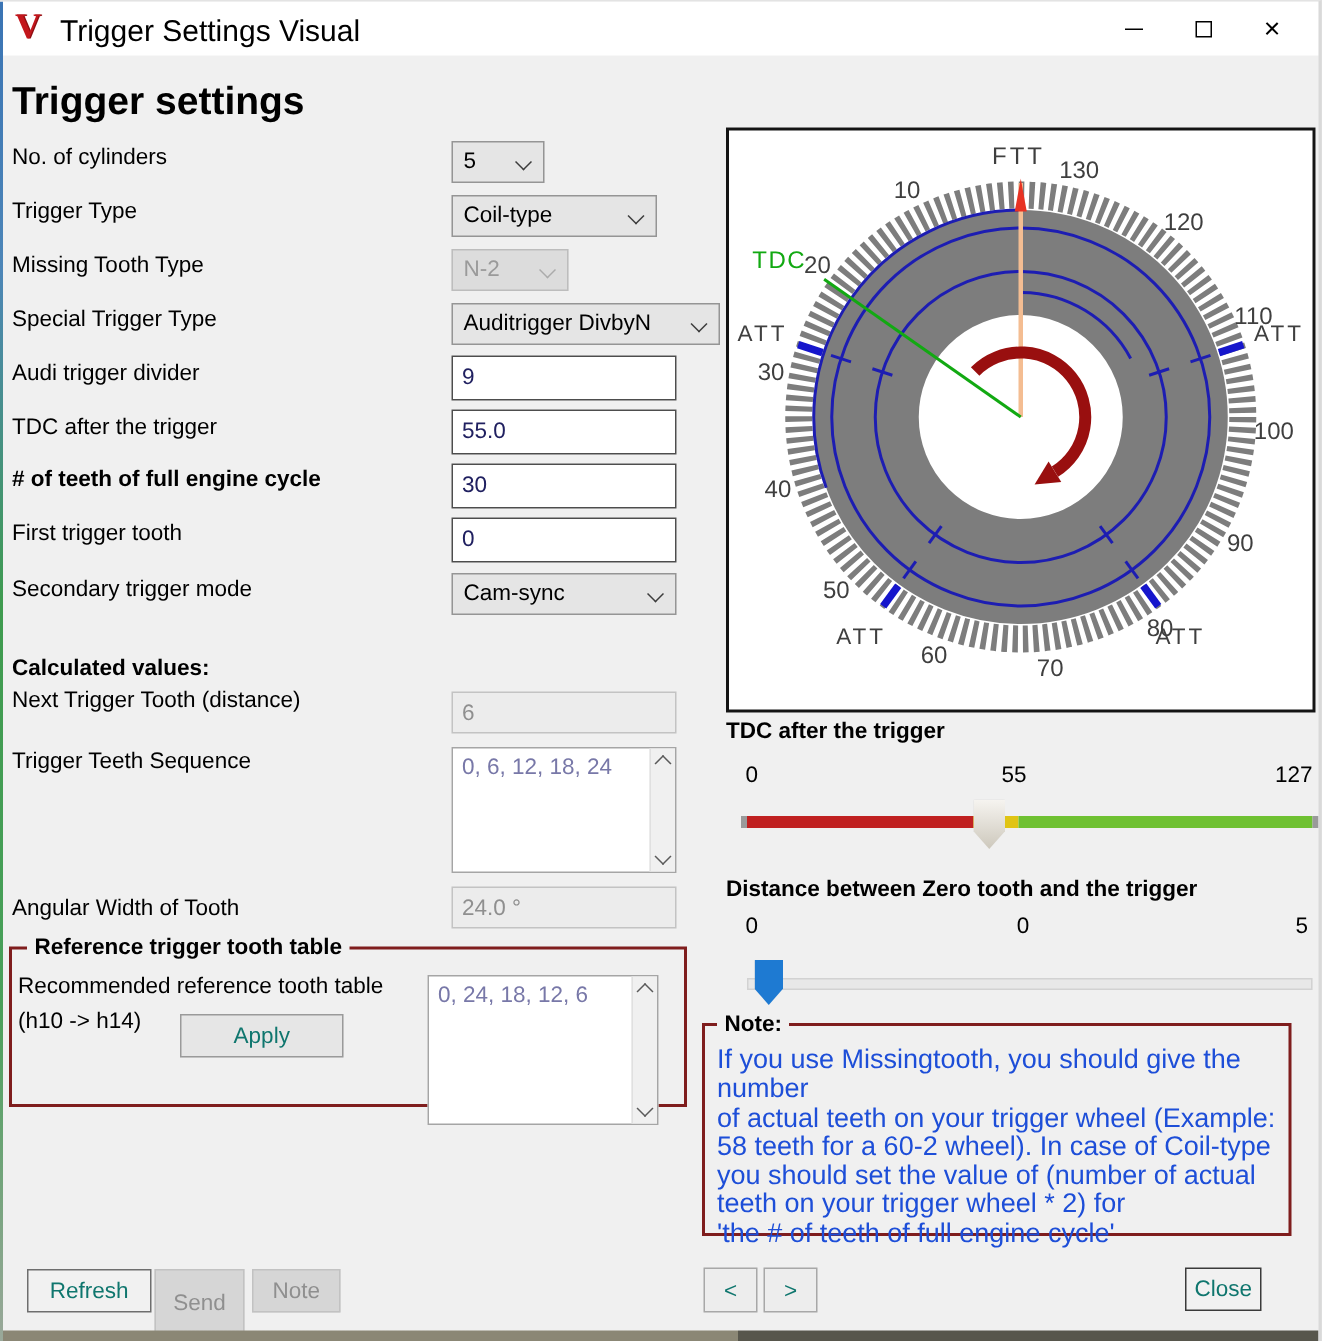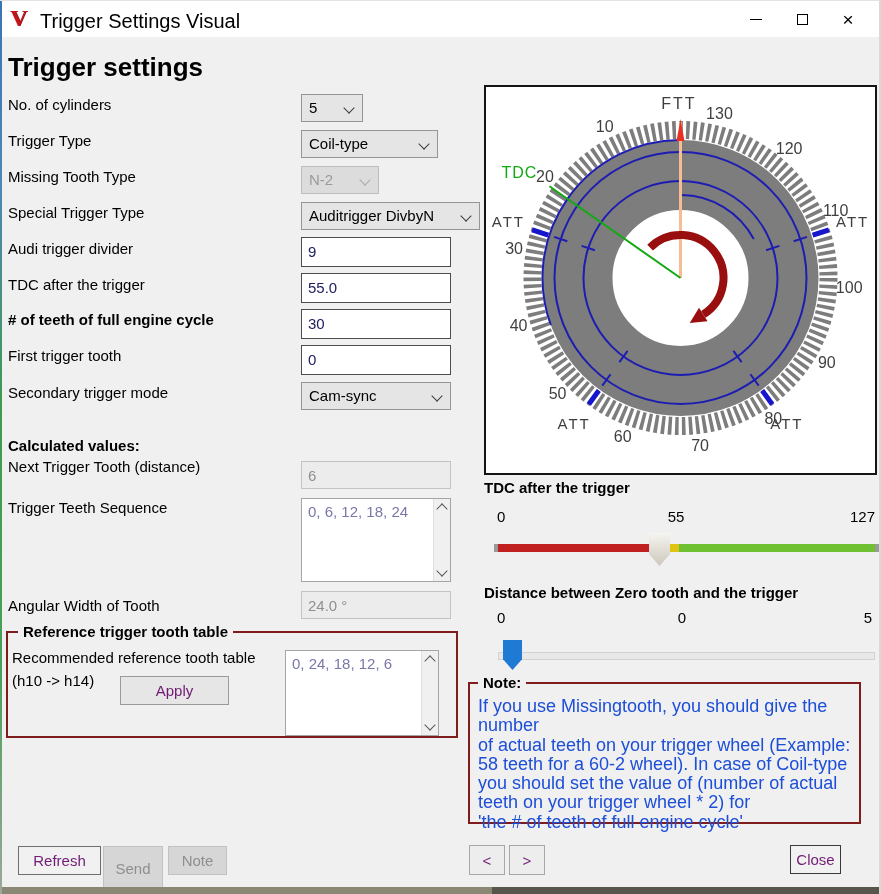--- a/index.html
+++ b/index.html
@@ -56,21 +56,21 @@
   .ticksrow { position:absolute; left:484px; width:393px; height:18px; font-size:15px; color:#000; }
   .tick { position:absolute; top:0; }
   .track { position:absolute; left:498px; width:377px; }
   .seg { position:absolute; top:0; height:100%; }
   .thumb { position:absolute; filter:drop-shadow(0 0 1px #777);
     clip-path:polygon(0 0,100% 0,100% 64%,50% 100%,0 64%); }
   
   #note-lines { position:absolute; left:8px; top:13px; font-size:18px; color:#1d4ed8; line-height:19.3px; }
   
   .btn { position:absolute; display:flex; align-items:center; justify-content:center;
-    font-size:15px; color:#701a75; background:#f1f1f1; border:1px solid #6e6e6e; cursor:default; }
+    font-size:15px; color:#0f766e; background:#f1f1f1; border:1px solid #6e6e6e; cursor:default; }
   .btn.primaryish { border-color:#3a3a3a; }
   .btn.disabled { background:#d6d6d6; border-color:#c2c2c2; color:#8f8f8f; }
   #bottom-strip { position:absolute; left:0; bottom:0; width:100%; height:7px;
     background:linear-gradient(to right,#8b8775 0 56%,#57564c 56% 100%); }
   svg text { font-family:"Liberation Sans", sans-serif; }
 </style>
 </head>
 <body>
 
 <div id="win">
@@ -126,21 +126,21 @@
     </div>
   </div>
   <div class="lbl" style="top:596px">Angular Width of Tooth</div>
   <div class="tbox dis" style="top:590px">24.0 °</div>
 
   <div class="groupbox" style="left:6px;top:630px;width:452px;height:107px">
     <div class="group-title">Reference trigger tooth table</div>
     <div class="lbl" style="left:4px;top:16px">Recommended reference tooth table</div>
     <div class="lbl" style="left:4px;top:39px">(h10 -&gt; h14)</div>
     <div class="btn" style="left:112px;top:43px;width:109px;height:29px;background:#e6e6e6;border-color:#9a9a9a">Apply</div>
-    <div class="tarea" style="left:277px;top:17px;width:154px;height:86px">
+    <div class="tarea" style="left:277px;top:17px;width:154px;height:100px">
       <div class="ta-text">0, 24, 18, 12, 6</div>
       <div class="ta-scroll">
         <span class="chevs up"></span>
         <span class="chevs down"></span>
       </div>
     </div>
   </div>
 
   <div id="wheel-panel">
     <svg id="wheel-svg" width="389" height="386" viewBox="0 0 389 386">

